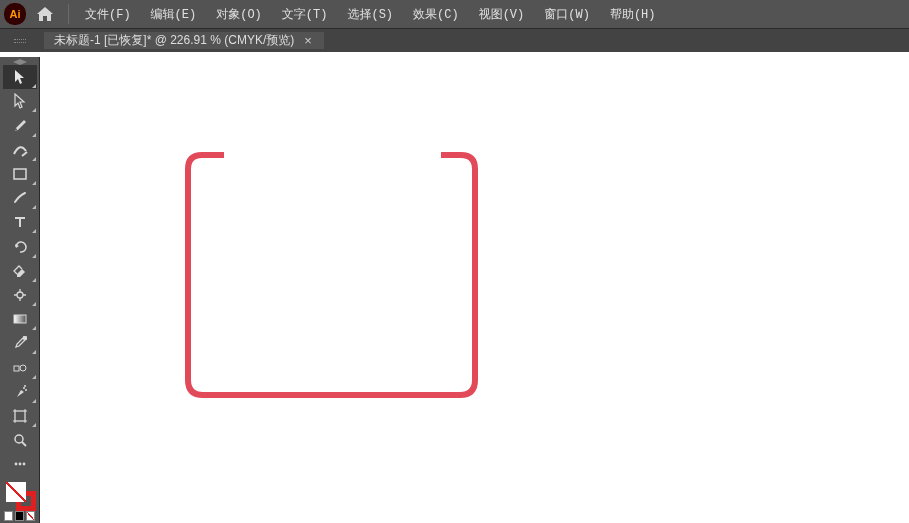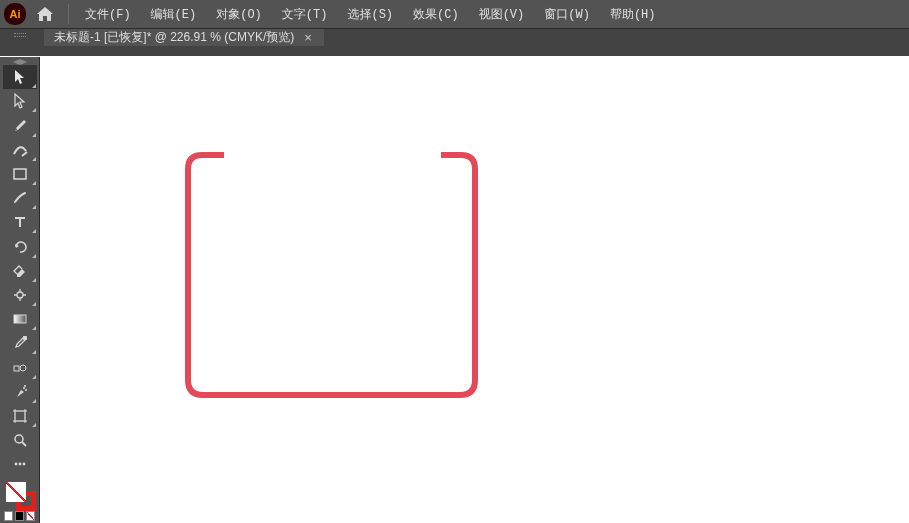--- a/index.html
+++ b/index.html
@@ -41,23 +41,23 @@
       cursor: default;
       font-size: 12px;
       font-family: Liberation Mono, monospace;
     }
 
     
     .tabstrip {
       height: 28px;
       background: #434343;
       display: flex;
-      align-items: flex-start;
+      align-items: center;
       padding-left: 44px;
-      border-bottom: 1px solid #ffffff;
+      border-bottom: 5px solid #ffffff;
     }
     .tabstrip-handle {
       position: absolute;
       left: 0;
       width: 40px; height: 12px;
       display: flex; flex-direction: column; justify-content: center;
       gap: 2px;
       padding-left: 14px;
     }
     .tabstrip-handle span {

